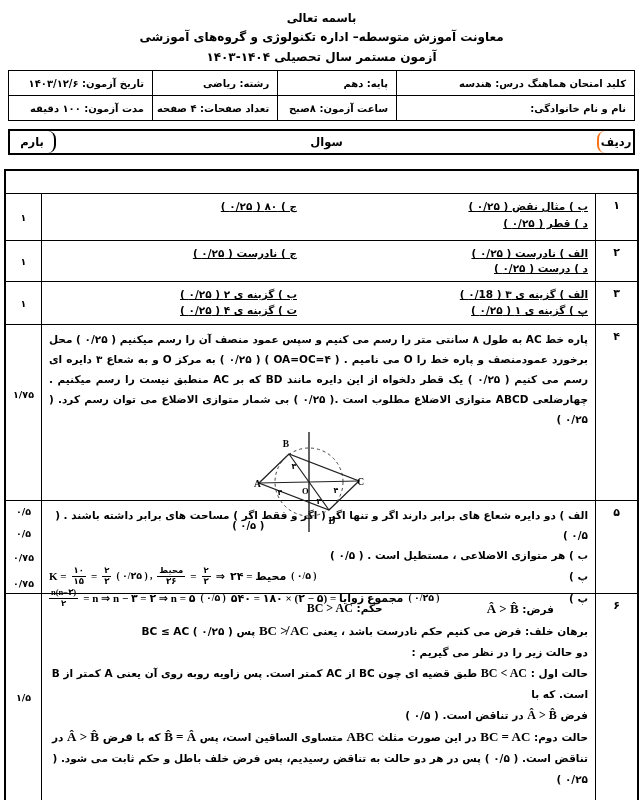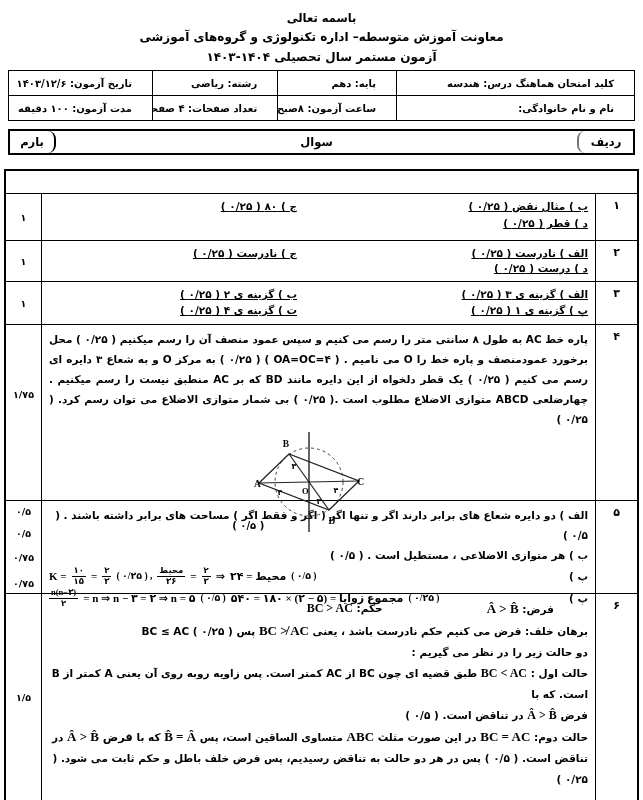--- a/index.html
+++ b/index.html
@@ -8,28 +8,28 @@
   .page { width:643px; height:800px; position:relative; }
 
   
   .head { text-align:center; padding-top:9px; font-weight:bold; }
   .head .h1 { font-size:11.5px; line-height:18px; }
   .head .h2 { font-size:12px;  line-height:20px; }
 
   
   table.info { width:627px; margin:3px 8px 0; border-collapse:collapse; table-layout:fixed; }
   table.info td { border:1.5px solid #000; font-weight:bold; font-size:10px;
-                  padding:2px 20px; height:25px; vertical-align:middle; white-space:nowrap; overflow:hidden; }
+                  padding:2px 8px; height:25px; vertical-align:middle; white-space:nowrap; overflow:hidden; }
   td.w1 { width:38%; } td.w2 { width:19%; } td.w3 { width:20%; } td.w4 { width:23%; }
 
   
   .colhead { margin:8px 8px 0; height:26px; border:2px solid #000; display:flex; align-items:stretch;
              font-weight:bold; font-size:11.5px; }
   .colhead > div { display:flex; align-items:center; justify-content:center;border-radius:8px; }
-  .ch-row { width:56px; border-left:2px solid #737373; }
+  .ch-row { width:36px; border-left:2px solid #f97316; }
   .ch-q   { flex:1; }
   .ch-s   { width:46px; border-right:2px solid #000; }
 
   
   .main { margin:14px 4px 0; width:635px; height:640px; border:2.5px solid #000;
           display:flex; flex-direction:column; }
   .spacer-row { height:23px; border-bottom:1.5px solid #000; }
   .qrow { display:flex; border-bottom:1.5px solid #000; }
   .qrow:last-child { border-bottom:none; flex:1; }
   .num   { width:42px; border-left:1px solid #000; text-align:center; font-weight:bold;
@@ -138,21 +138,21 @@
       </div>
       <div class="score mid">
           <span>۱</span>
         </div>
     </div>
 
     <div class="qrow" style="height:43px;">
       <div class="num">۳</div>
       <div class="content">
         <div class="grid2" style="row-gap:4px;">
-          <span>الف ) گزینه ی ۳ ( ۰/۲۵ )</span>
+          <span>الف ) گزینه ی ۳ ( ۰/18 )</span>
           <span>ب ) گزینه ی ۲ ( ۰/۲۵ )</span>
           <span>پ ) گزینه ی ۱ ( ۰/۲۵ )</span>
           <span>ت ) گزینه ی ۴ ( ۰/۲۵ )</span>
         </div>
       </div>
       <div class="score mid">
           <span>۱</span>
         </div>
     </div>
 

